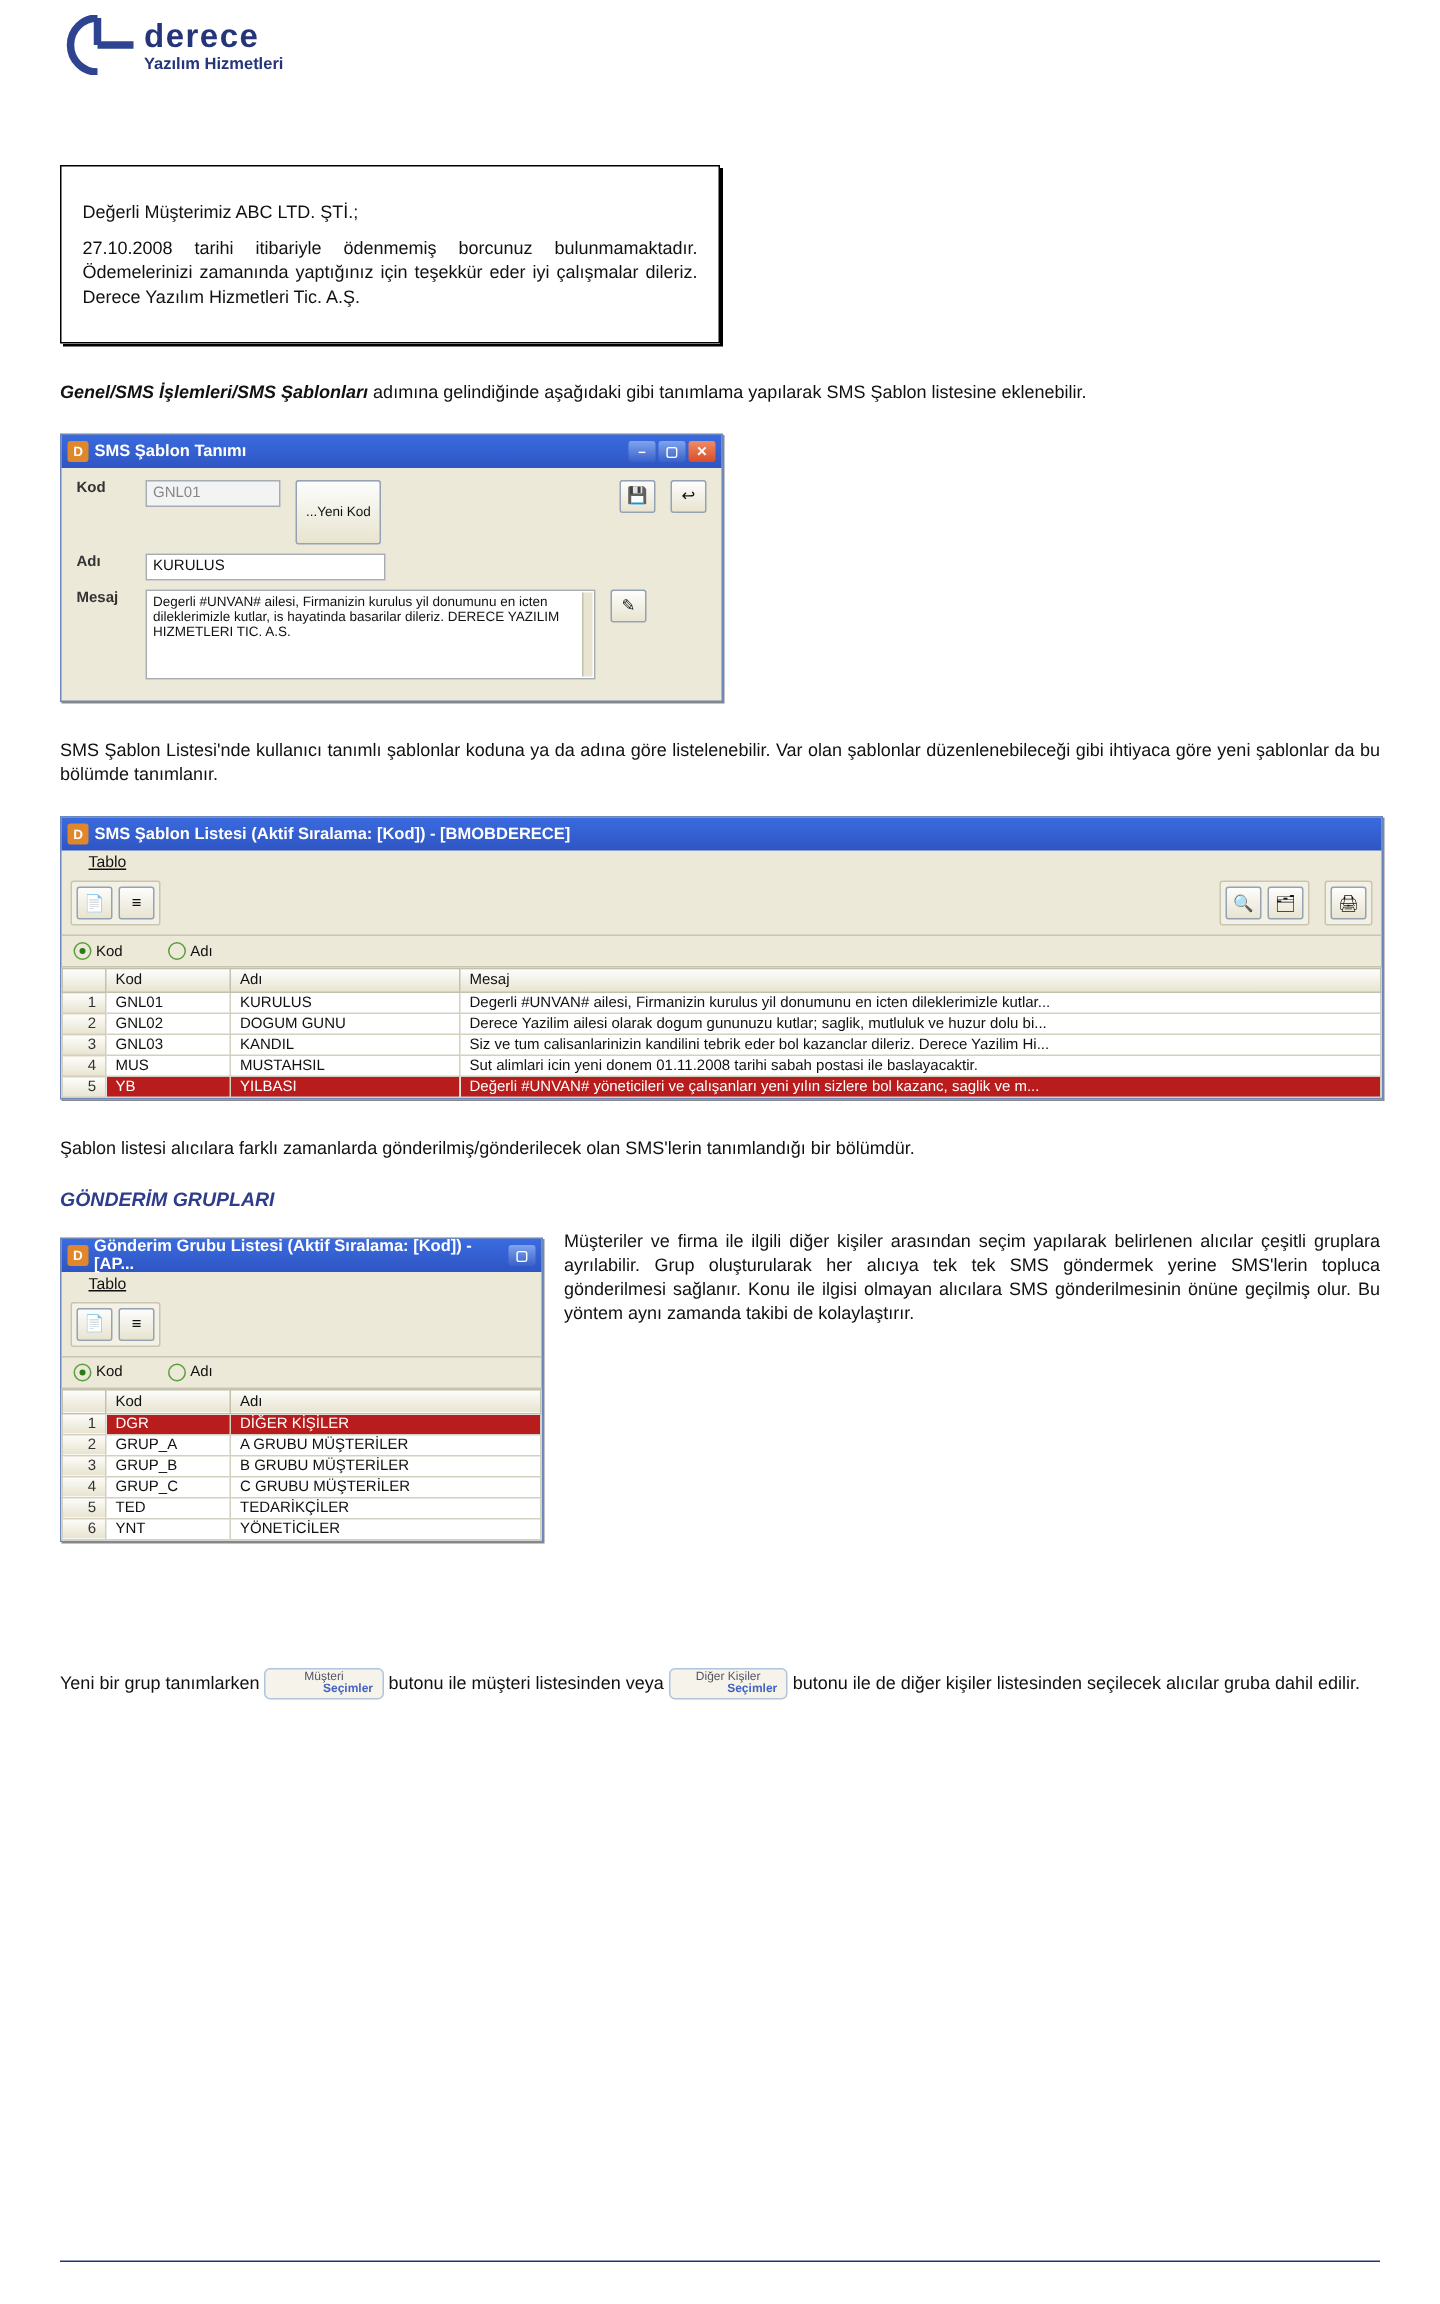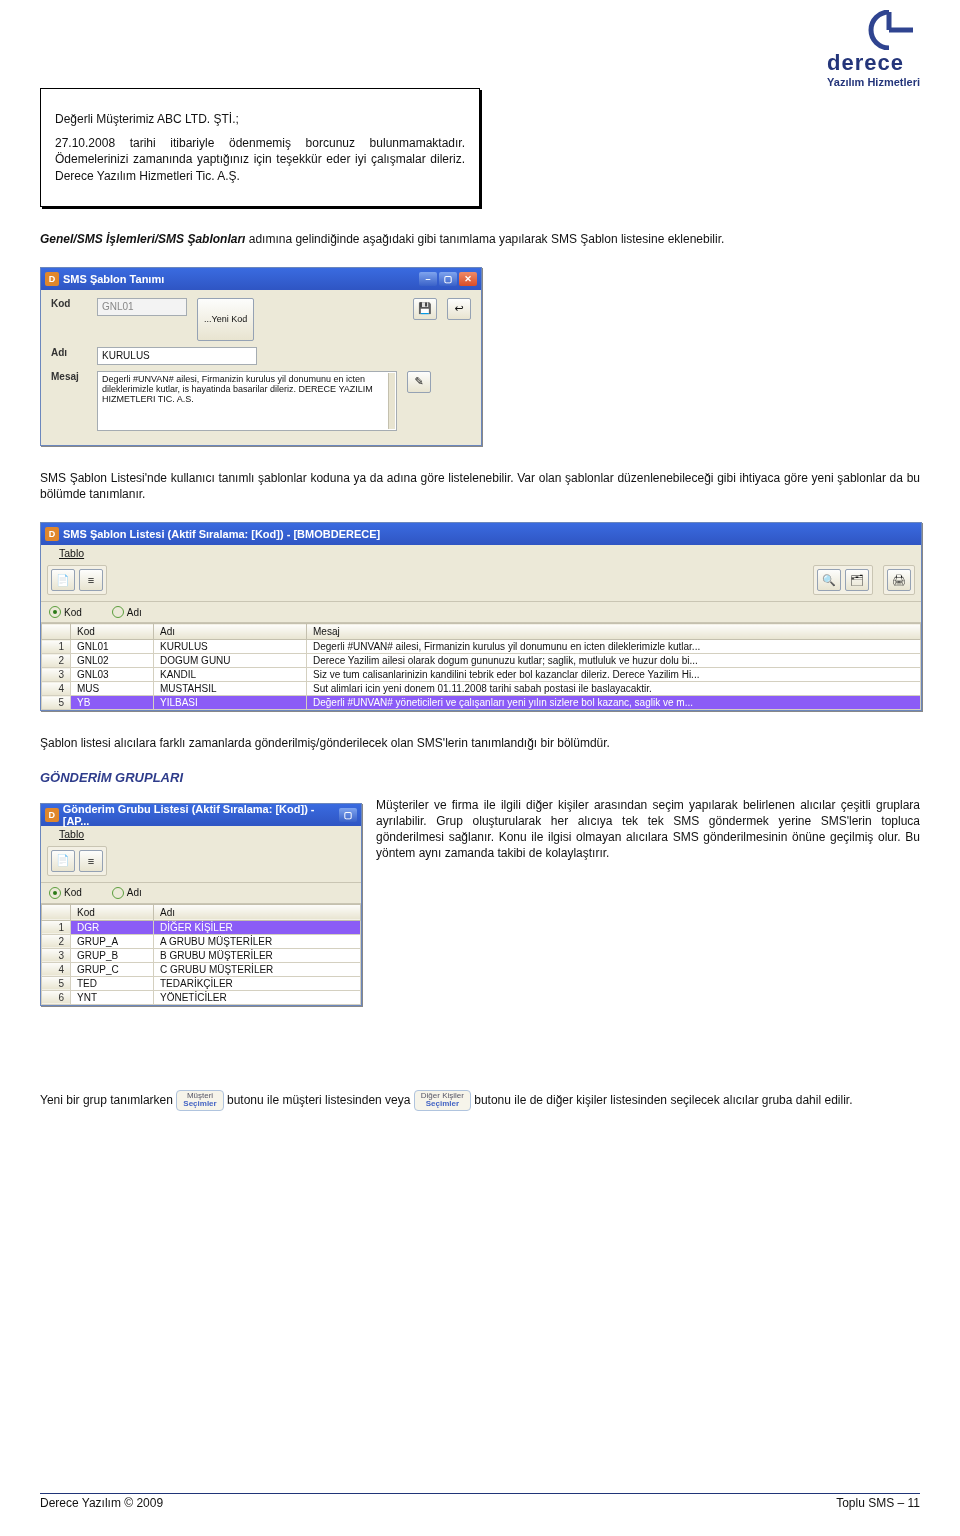--- a/index.html
+++ b/index.html
@@ -14,23 +14,23 @@
     width: 960px;
     min-height: 1536px;
     margin: 0 auto;
     padding: 10px 40px 30px 40px;
     box-sizing: border-box;
     position: relative;
   }
   
   .logo {
     display: flex;
-    align-items: flex-end;
+    align-items: center;
+    margin-bottom: 60px;
     color: #283a7a;
-    flex-direction: column;
   }
   .logo-glyph {
     width: 50px;
     height: 40px;
     margin-right: 6px;
   }
   .logo-text .brand {
     font-size: 22px;
     font-weight: bold;
     letter-spacing: 1px;
@@ -191,35 +191,35 @@
     text-align:left;
   }
   table.grid td {
     border:1px solid #d4d0c0;
     padding: 1px 6px;
     white-space:nowrap;
     overflow:hidden;
     text-overflow:ellipsis;
   }
   table.grid tr.sel td {
-    background:#8b5cf6; color:#fff;
+    background:#b91c1c; color:#fff;
   }
   table.grid .numcol { width:16px; text-align:right; background:linear-gradient(#fdfdfb,#e8e4d0); color:#333; }
   
   .two-col { display:flex; gap:14px; align-items:flex-start; }
   .two-col .right-text { flex:1; text-align:justify; line-height:1.35; }
   
   .inlinebtn {
     display:inline-flex; flex-direction:column; align-items:center;
     border:1px solid #b0c4de; background:#f6f4ea;
     font-size:8px; padding:1px 6px 2px 6px; border-radius:4px;
     line-height:1.05; vertical-align:middle;
   }
   .inlinebtn .t1{color:#556; font-size:8px;}
-  .inlinebtn .t2{color:#4464c4; font-weight:bold; font-size:8px;}
+  .inlinebtn .t2{color:#4464c4; font-weight:bold; font-size:8px;margin-left:32px;}
   
   .footer-line {
     border:0; border-top:1.5px solid #203578; margin: 20px 0 2px 0;
   }
   .footer-row {
     display:flex; justify-content:space-between;
     font-size:12px;
   }
 </style>
 </head>
@@ -451,19 +451,15 @@
     <span> butonu ile müşteri listesinden veya </span>
     <span class="inlinebtn">
       <span class="t1">Diğer Kişiler</span>
       <span class="t2">Seçimler</span>
     </span>
     <span> butonu ile de diğer kişiler listesinden seçilecek alıcılar gruba dahil edilir.</span>
   </div>
 
   <div style="position:absolute; left:40px; right:40px; bottom:26px;">
     <hr class="footer-line">
-    <div class="footer-row">
-      <span>Derece Yazılım © 2009</span>
-      <span>Toplu SMS – 11</span>
-    </div>
   </div>
 
 </div>
 
 </body></html>

